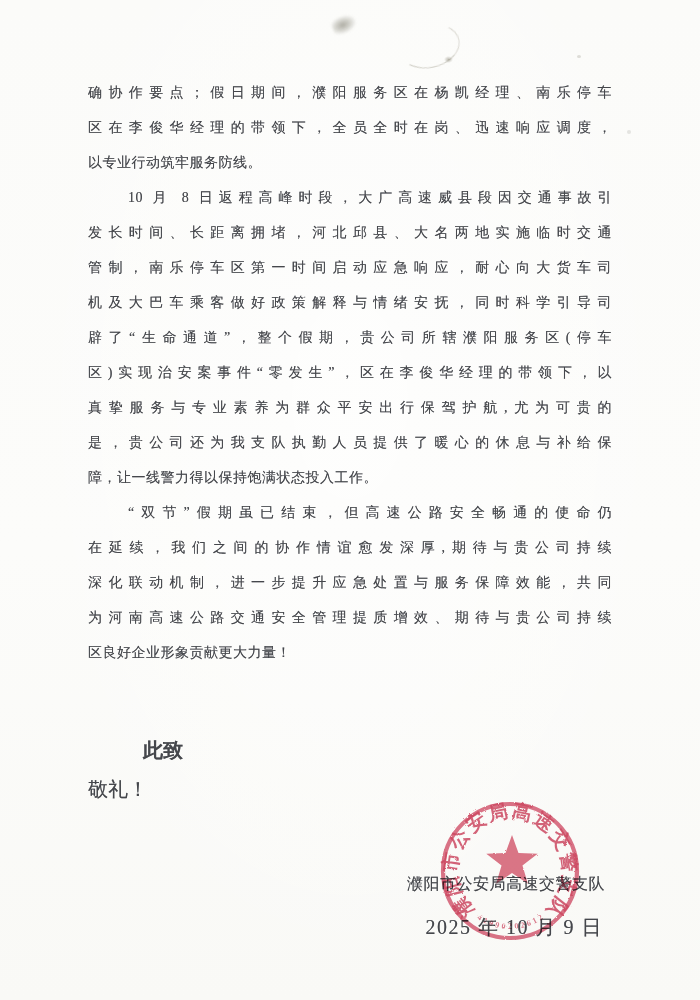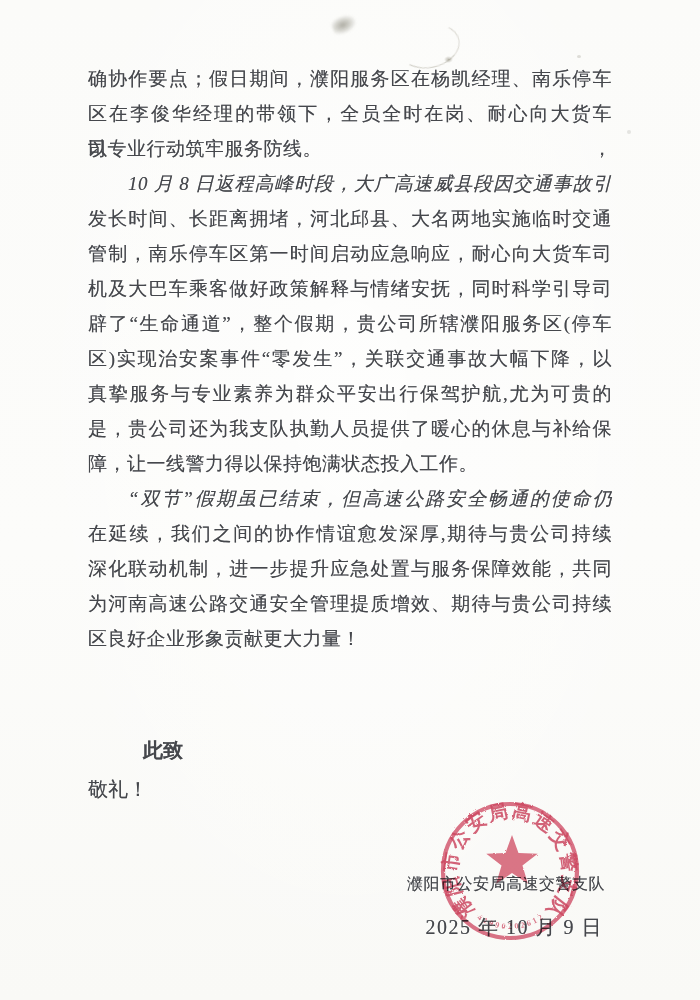--- a/index.html
+++ b/index.html
@@ -10,30 +10,30 @@
   }
   .page {
     position:relative; width:700px; height:1000px; overflow:hidden;
     background:
       radial-gradient(ellipse at 50% 40%, rgba(255,255,255,0.6) 0%, rgba(255,255,255,0) 70%),
       linear-gradient(180deg, #fbfbf9 0%, #fcfcfa 55%, #f9f9f6 100%);
     color:#45474c;
   }
   
   .letter-body {
-    position:absolute; left:88px; top:61px; width:524px;
-    font-size:19px; line-height:35px; letter-spacing:0.5px;
+    position:absolute; left:88px; top:75px; width:524px;
+    font-size:14px; line-height:35px; letter-spacing:0.5px;
     text-shadow:0 0 0.5px rgba(69,71,76,0.55);
   }
   .line {
     height:35px; text-align:justify; text-align-last:justify;
     overflow:visible; white-space:normal;
   }
   .line.last { text-align-last:left; }
-  .line.indent { text-indent:40px;font-style:italic; }
+  .line.indent { text-indent:40px; }
   
   .closing {
     position:absolute; left:88px; top:731px; width:300px;
     font-size:20px; line-height:39px;
     text-shadow:0 0 0.5px rgba(69,71,76,0.55);
   }
   .closing .salute-first { padding-left:55px;font-weight:bold; }
   
   .sig-unit {
     position:absolute; right:95px; top:874px;
@@ -92,28 +92,28 @@
 <div class="page">
 
   <div class="smudge-blob"></div>
   <div class="smudge-arc"></div>
   <div class="smudge-dot"></div>
   <div class="speck-a"></div>
   <div class="speck-b"></div>
 
   <div class="letter-body">
       <div class="line">确协作要点；假日期间，濮阳服务区在杨凯经理、南乐停车</div>
-      <div class="line">区在李俊华经理的带领下，全员全时在岗、耐心向大货车司，</div>
+      <div class="line">区在李俊华经理的带领下，全员全时在岗、迅速响应调度，</div>
       <div class="line last">以专业行动筑牢服务防线。</div>
       <div class="line indent">10 月 8 日返程高峰时段，大广高速威县段因交通事故引</div>
       <div class="line">发长时间、长距离拥堵，河北邱县、大名两地实施临时交通</div>
       <div class="line">管制，南乐停车区第一时间启动应急响应，耐心向大货车司</div>
       <div class="line">机及大巴车乘客做好政策解释与情绪安抚，同时科学引导司</div>
       <div class="line">辟了“生命通道”，整个假期，贵公司所辖濮阳服务区(停车</div>
-      <div class="line">区)实现治安案事件“零发生”，关联交通事故大幅下降，以</div>
+      <div class="line">区)实现治安案事件“零发生”，区在李俊华经理的带领下，以</div>
       <div class="line">真挚服务与专业素养为群众平安出行保驾护航,尤为可贵的</div>
       <div class="line">是，贵公司还为我支队执勤人员提供了暖心的休息与补给保</div>
       <div class="line last">障，让一线警力得以保持饱满状态投入工作。</div>
       <div class="line indent">“双节”假期虽已结束，但高速公路安全畅通的使命仍</div>
       <div class="line">在延续，我们之间的协作情谊愈发深厚,期待与贵公司持续</div>
       <div class="line">深化联动机制，进一步提升应急处置与服务保障效能，共同</div>
       <div class="line">为河南高速公路交通安全管理提质增效、期待与贵公司持续</div>
       <div class="line last">区良好企业形象贡献更大力量！</div>
     </div>
 

